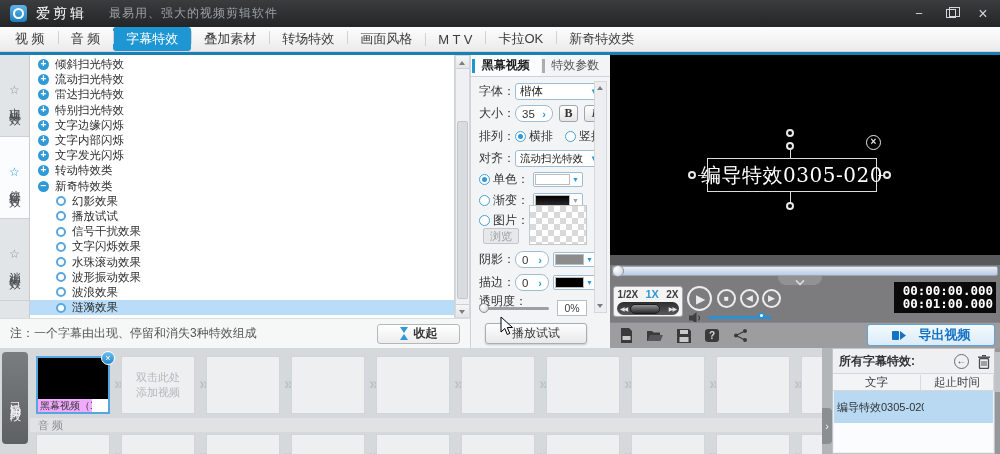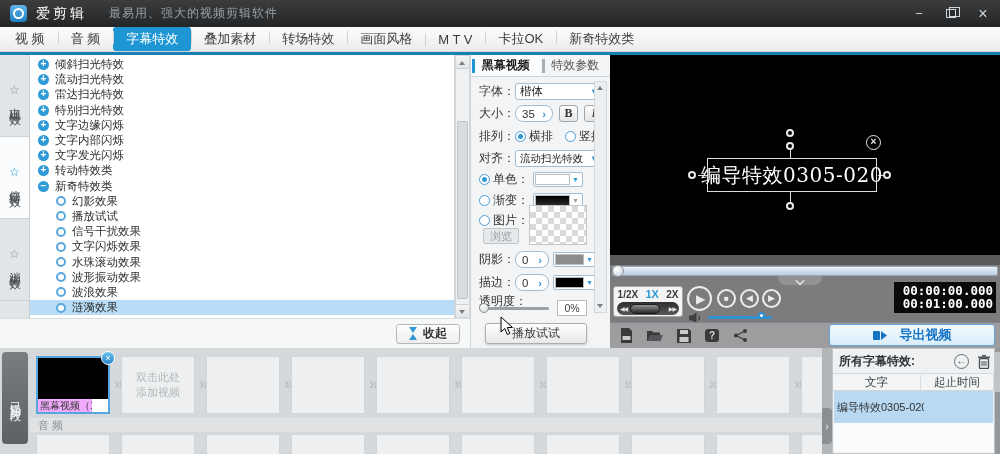--- a/index.html
+++ b/index.html
@@ -101,25 +101,25 @@
 .stopb{left:107px;top:34px;width:19px;height:19px;font-size:8px}
 .prevb{left:130px;top:34px;width:19px;height:19px;font-size:9px}
 .nextb{left:152px;top:34px;width:19px;height:19px;font-size:9px}
 .vol-icon{position:absolute;left:79px;top:57px;width:14px;height:12px}
 .vol-track{position:absolute;left:98px;top:61px;width:64px;height:3px;background:#2f8fd0;border-radius:2px}
 .vol-knob{position:absolute;left:50px;top:-4px;width:7px;height:7px;background:#fff;border:2px solid #2f8fd0;border-radius:50%}
 .timebox{position:absolute;right:4px;top:27px;width:102px;height:31px;background:#0a0a0a;color:#fff;font-family:"DejaVu Sans Mono","Liberation Mono",monospace;font-size:12.5px;text-align:right;padding:2px 3px;line-height:13px;font-weight:bold}
 .p-strip{position:absolute;left:0;top:67px;width:100%;height:26px;background:#9d9da0;border-top:1px solid #86868a;display:flex;align-items:center;gap:13px;padding-left:8px}
 .strip-ico{width:16px;height:15px;display:flex;align-items:center;justify-content:center}
 .help-ico{width:14px;height:13px;background:#3a3a3c;border-radius:3px;color:#d8d8da;font-size:10px;font-weight:bold;text-align:center;line-height:13px}
-.export-btn{position:absolute;right:5px;top:69px;width:166px;height:22px;background:linear-gradient(#f4fafd,#daecf9);border:1px solid #64a1d8;border-radius:3px;display:flex;align-items:center;justify-content:center;gap:10px;color:#1573c4;font-weight:bold;font-size:13px}
+.export-btn{position:absolute;right:5px;top:69px;width:128px;height:22px;background:linear-gradient(#f4fafd,#daecf9);border:1px solid #64a1d8;border-radius:3px;display:flex;align-items:center;justify-content:center;gap:10px;color:#1573c4;font-weight:bold;font-size:13px}
 
 
 .notebar{position:absolute;left:0;top:318px;width:470px;height:30px;background:#f6f7f7;border-top:1px solid #d9dcde;display:flex;align-items:center;padding:0 10px;color:#555;font-size:12px}
-.collapse-btn{margin-left:auto;width:64px;height:20px;background:linear-gradient(#fff,#ededed);border:1px solid #b4b8ba;border-radius:3px;display:flex;align-items:center;justify-content:center;gap:5px;font-weight:bold;color:#333;font-size:12px}
+.collapse-btn{margin-left:auto;width:83px;height:20px;background:linear-gradient(#fff,#ededed);border:1px solid #b4b8ba;border-radius:3px;display:flex;align-items:center;justify-content:center;gap:5px;font-weight:bold;color:#333;font-size:12px}
 .hg{width:9px;height:13px;position:relative}
 .hg::before{content:"";position:absolute;left:0;top:0;border-left:4.5px solid transparent;border-right:4.5px solid transparent;border-top:6px solid #2f9ad6}
 .hg::after{content:"";position:absolute;left:0;bottom:0;border-left:4.5px solid transparent;border-right:4.5px solid transparent;border-bottom:6px solid #2f9ad6}
 
 
 .bottom{position:absolute;left:0;top:348px;width:1000px;height:106px;background:#d6d9db}
 .added-tab{position:absolute;left:2px;top:4px;width:26px;height:92px;background:linear-gradient(#7a7d80,#5e6163);border-radius:4px;color:#f0f2f3;display:flex;align-items:center;justify-content:center}
 .tracks{position:absolute;left:30px;top:0;width:792px;height:106px;overflow:hidden}
 .slot{position:absolute;top:8px;width:74px;height:58px;background:#edeff0;border:1px solid #d2d5d7}
 .hint-slot{display:flex;flex-direction:column;align-items:center;justify-content:center;color:#b4b8ba;font-size:11px;line-height:15px}
@@ -473,20 +473,21 @@
     <div class="export-btn">
       <svg width="17" height="13" viewBox="0 0 17 13">
           <rect x="0" y="2" width="7" height="9" rx="1" fill="#1573c4"></rect>
           <polygon points="8,6.5 14,2 14,11" fill="#1573c4" transform="rotate(180 11 6.5)"></polygon>
         </svg>
       <span>导出视频</span>
     </div>
   </div>
 
   <div class="notebar">
+    <span>注：一个字幕由出现、停留和消失3种特效组成</span>
     <div class="collapse-btn">
       <span class="hg"></span>
       <span>收起</span>
     </div>
   </div>
 
   <div class="bottom">
     <div class="added-tab">
       <span class="vlabel">已添加片段</span>
     </div>

